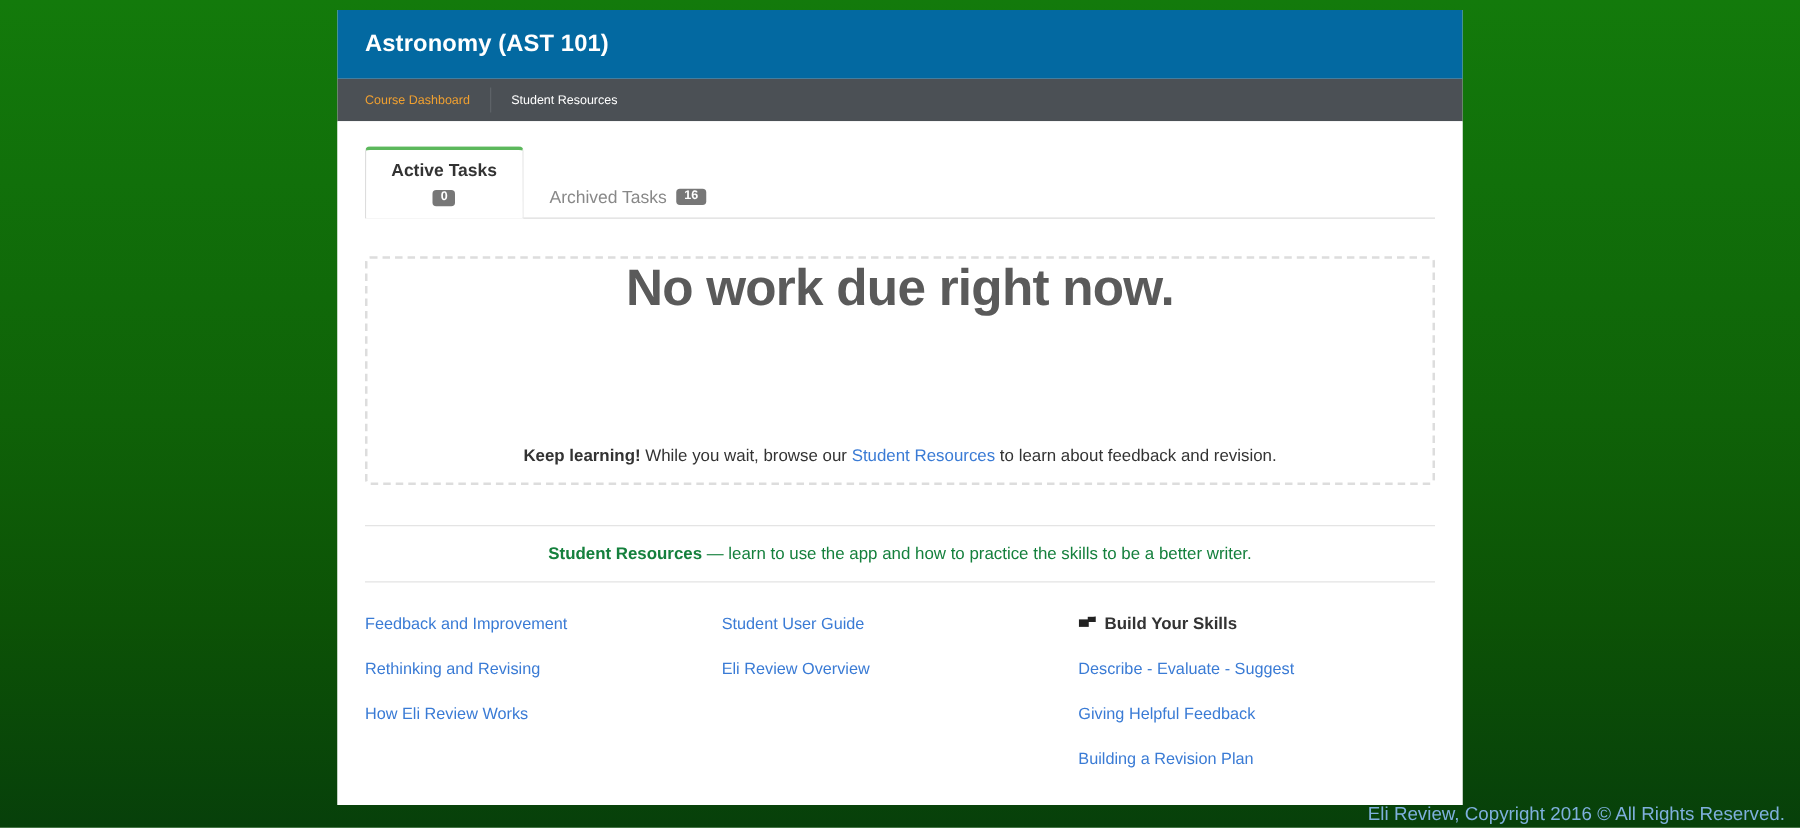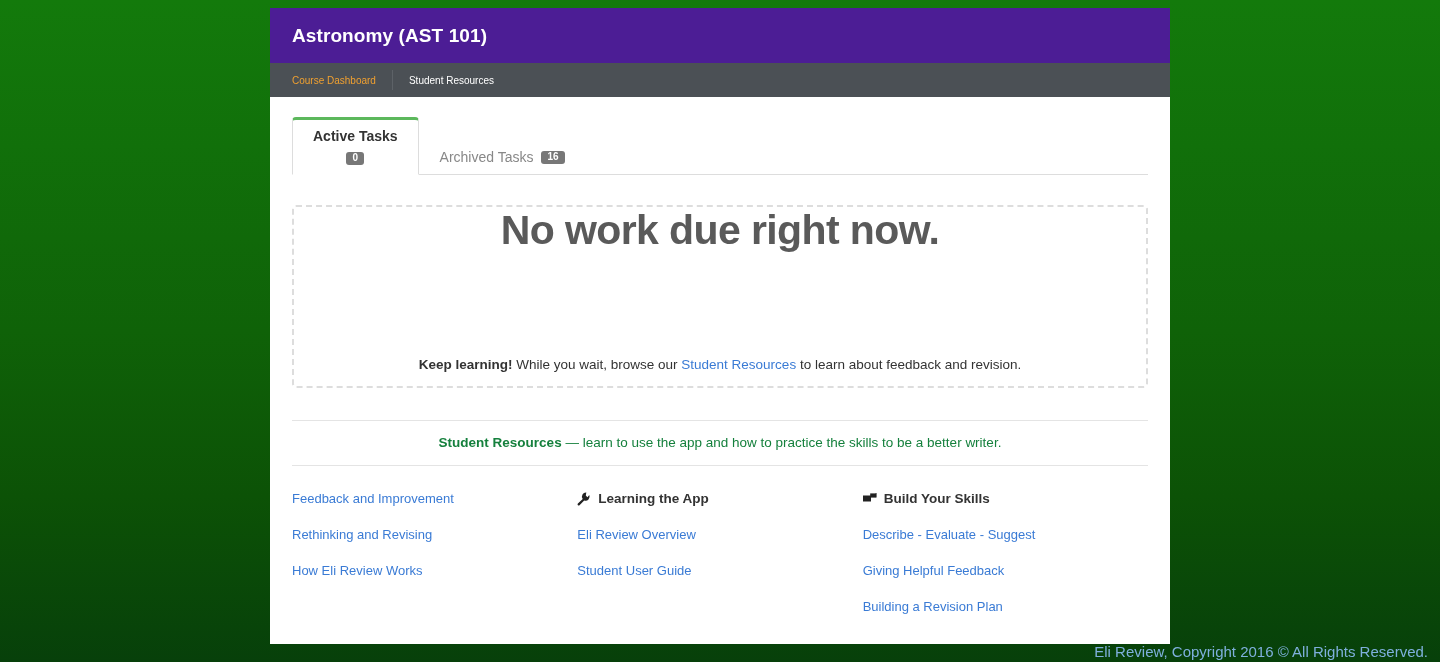--- a/index.html
+++ b/index.html
@@ -23,21 +23,21 @@
     left: 270px;
     top: 8px;
     width: 900px;
     height: 636px;
     background: #ffffff;
   }
 
   
   .titlebar {
     height: 55px;
-    background: #4c1d95;
+    background: #0369a1;
     display: flex;
     align-items: center;
     padding: 0 0 0 22px;
   }
   .titlebar-title {
     color: #ffffff;
     font-size: 19px;
     font-weight: bold;
     letter-spacing: 0.1px;
   }
@@ -251,30 +251,22 @@
 
     <div class="res-cols">
 
       <div class="res-col">
         <a class="res-link">Feedback and Improvement</a>
         <a class="res-link">Rethinking and Revising</a>
         <a class="res-link">How Eli Review Works</a>
       </div>
 
       <div class="res-col">
-        <div class="res-col-head">
-          <span class="res-icon">
-            <svg width="14" height="14" viewBox="0 0 14 14" aria-hidden="true">
-              <path d="M9.3 0.6 a4 4 0 0 0 -3.6 6.3 L0.9 11.6 a1.1 1.1 0 0 0 1.6 1.6 l4.7 -4.8 a4 4 0 0 0 5.1 -5.3 L10.4 5.2 L8.8 3.6 Z" fill="#222"></path>
-            </svg>
-          </span>
-          <span>Learning the App</span>
-        </div>
+        <a class="res-link">Student User Guide</a>
         <a class="res-link">Eli Review Overview</a>
-        <a class="res-link">Student User Guide</a>
       </div>
 
       <div class="res-col">
         <div class="res-col-head">
           <span class="res-icon">
             <svg width="14" height="12" viewBox="0 0 14 12" aria-hidden="true">
               <rect x="0" y="2.5" width="8" height="6" fill="#222"></rect>
               <rect x="7.2" y="0.4" width="5.2" height="4.2" fill="#222"></rect>
               <path d="M12 0.4 L13.6 0 L13.6 4.6 L12 4.6 Z" fill="#222"></path>
             </svg>

